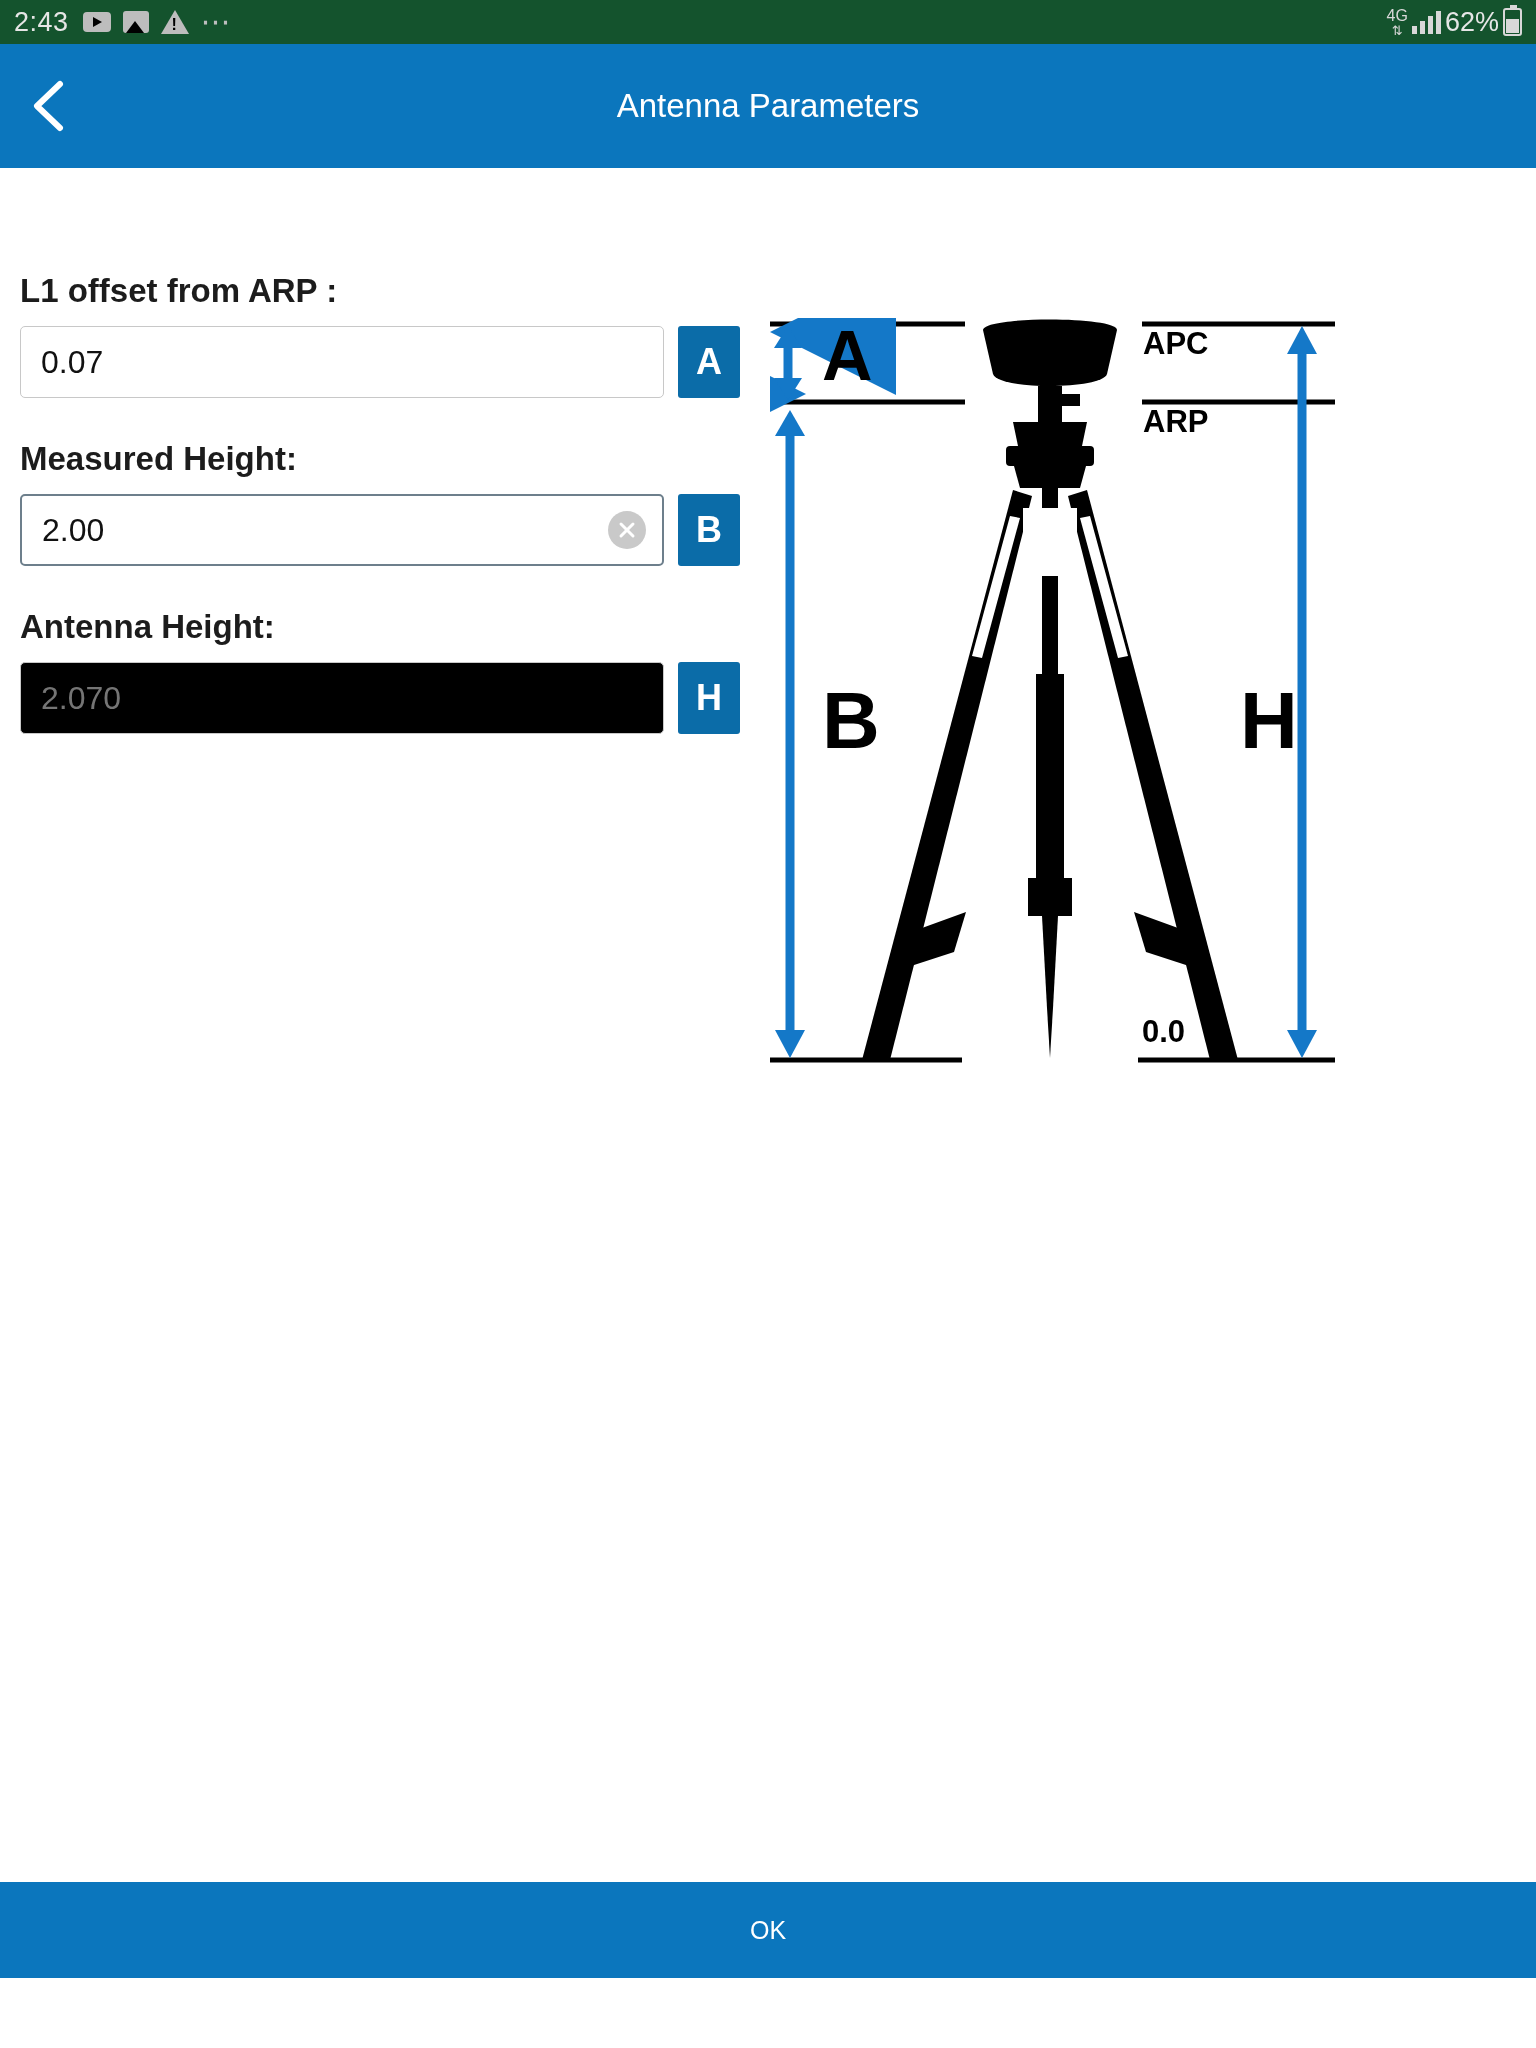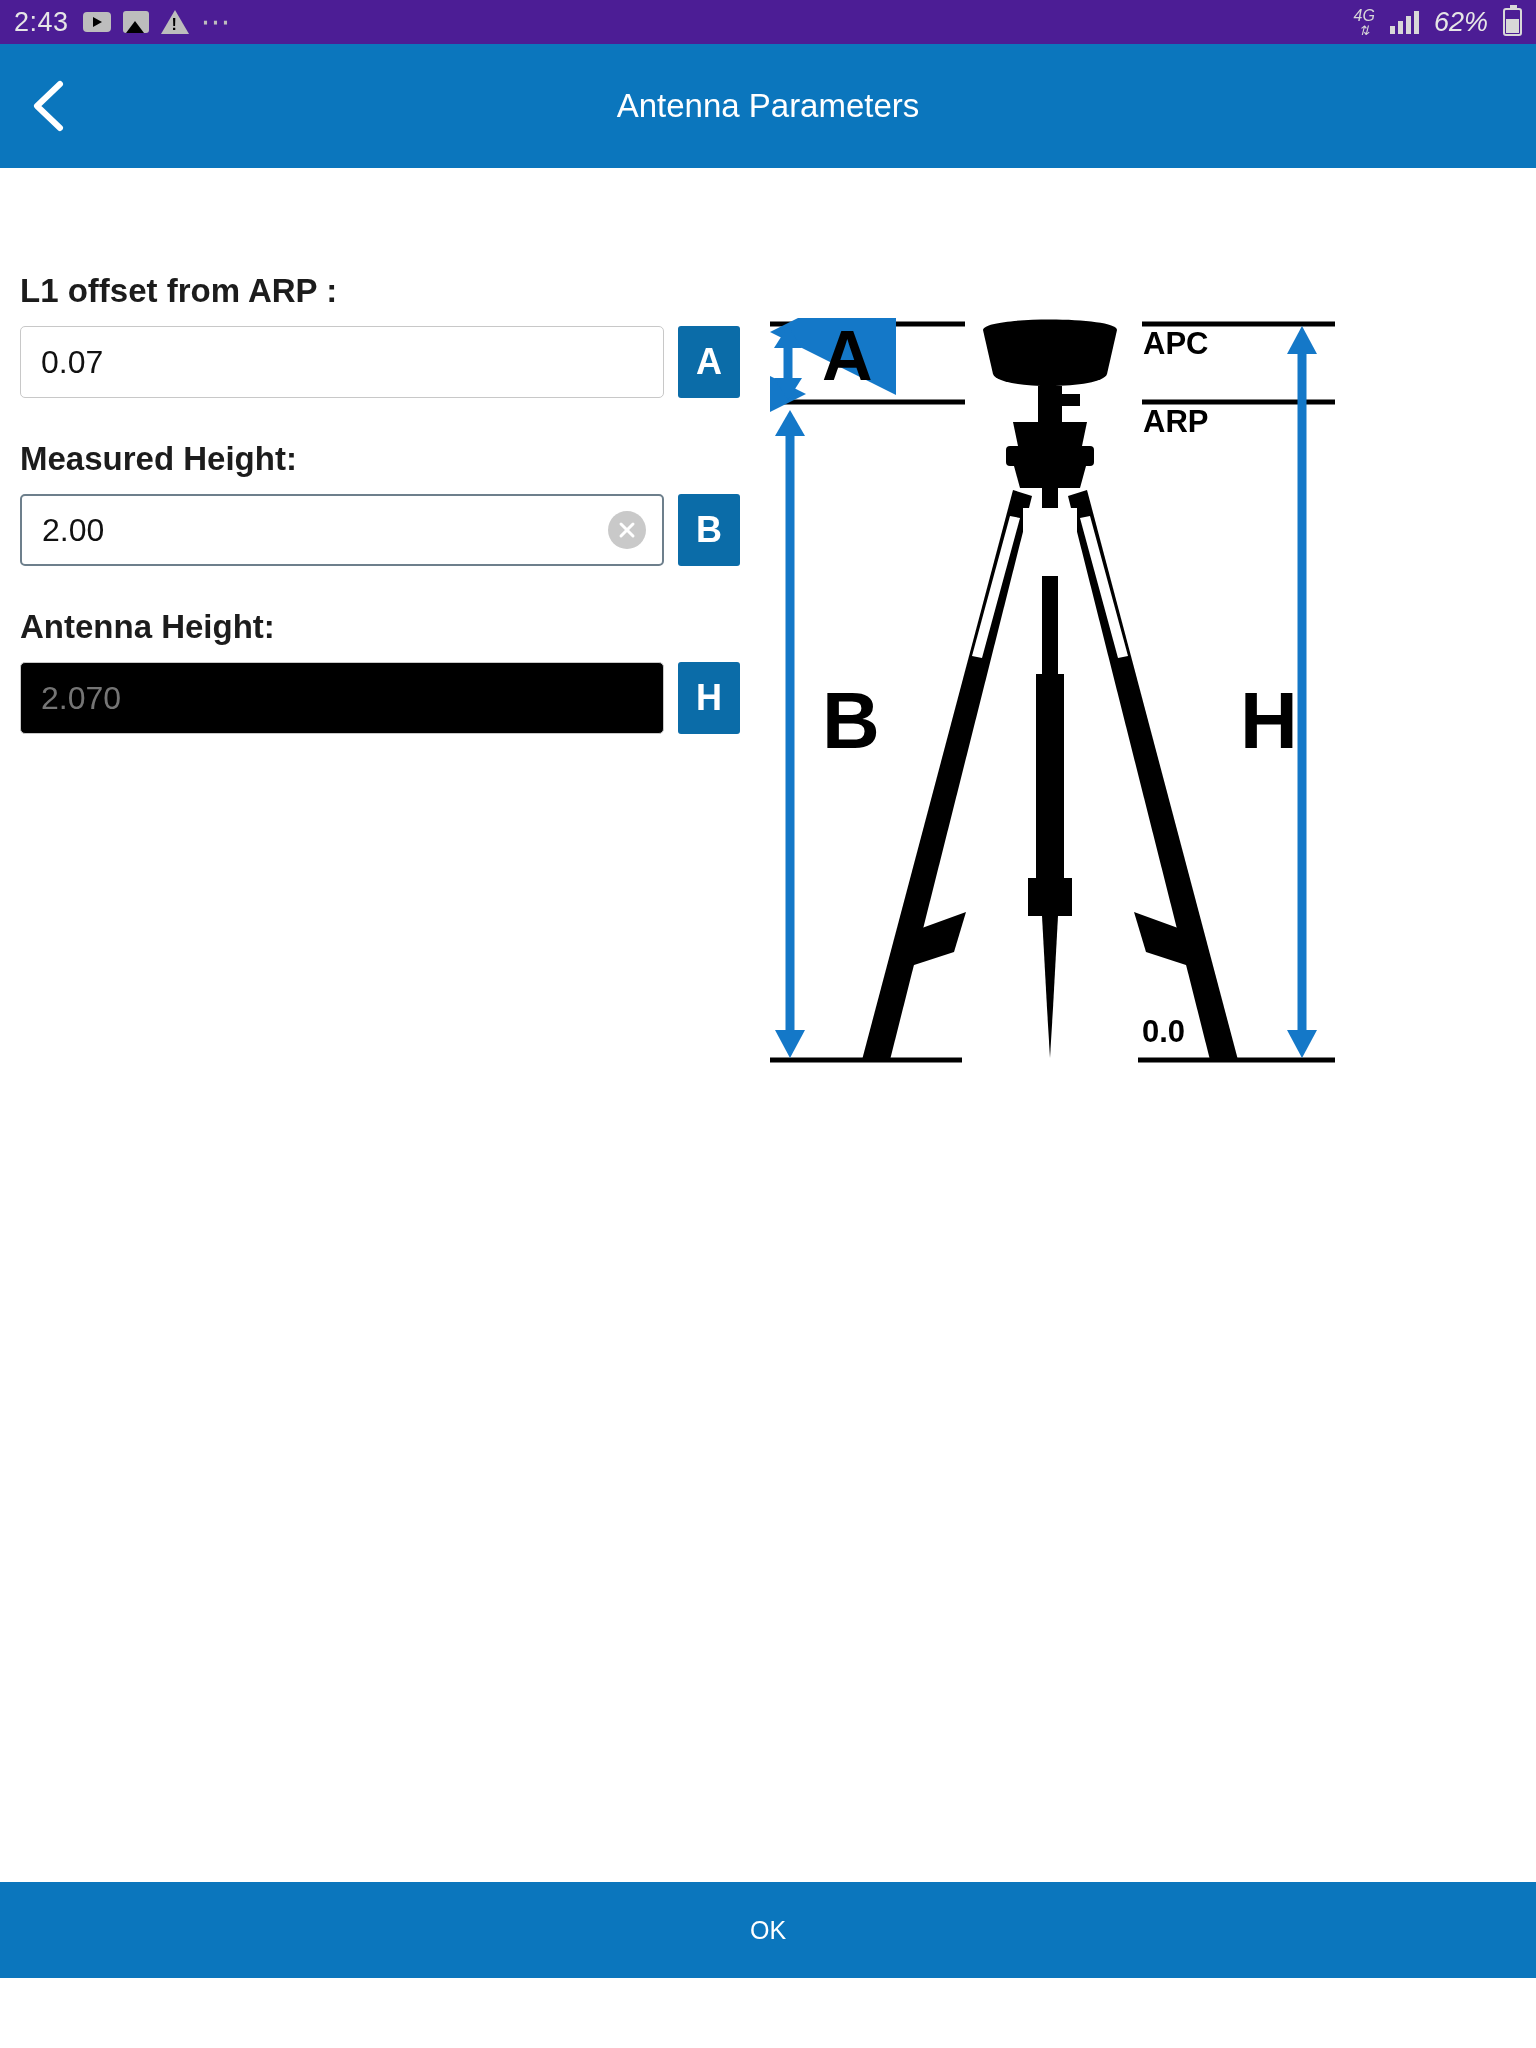--- a/index.html
+++ b/index.html
@@ -7,30 +7,30 @@
     width: 1536px; height: 2048px;
     background: #ffffff;
     font-family: "Liberation Sans", sans-serif;
     overflow: hidden;
   }
 
   
   .statusbar {
     position: relative;
     height: 44px;
-    background: #4c1d95;
+    background: #14532d;
     color: #d8d8d8;
     display: flex;
     align-items: center;
     padding: 0 14px;
     font-size: 26px;
   }
   .statusbar .clock { font-size: 27px; color: #e6e6e6; letter-spacing: .5px; }
   .sb-icons-left { display: flex; align-items: center; gap: 12px; margin-left: 14px; }
-  .sb-icons-right { margin-left: auto; display: flex; align-items: center; gap: 15px; font-style: italic; }
+  .sb-icons-right { margin-left: auto; display: flex; align-items: center; gap: 4px; }
   .sb-ico { display: inline-block; }
   .ico-yt {
     width: 28px; height: 20px; background: #bdbdbd; border-radius: 4px;
     position: relative;
   }
   .ico-yt::after {
     content: ""; position: absolute; left: 10px; top: 5px;
     border-left: 9px solid #000; border-top: 5px solid transparent; border-bottom: 5px solid transparent;
   }
   .ico-img {

